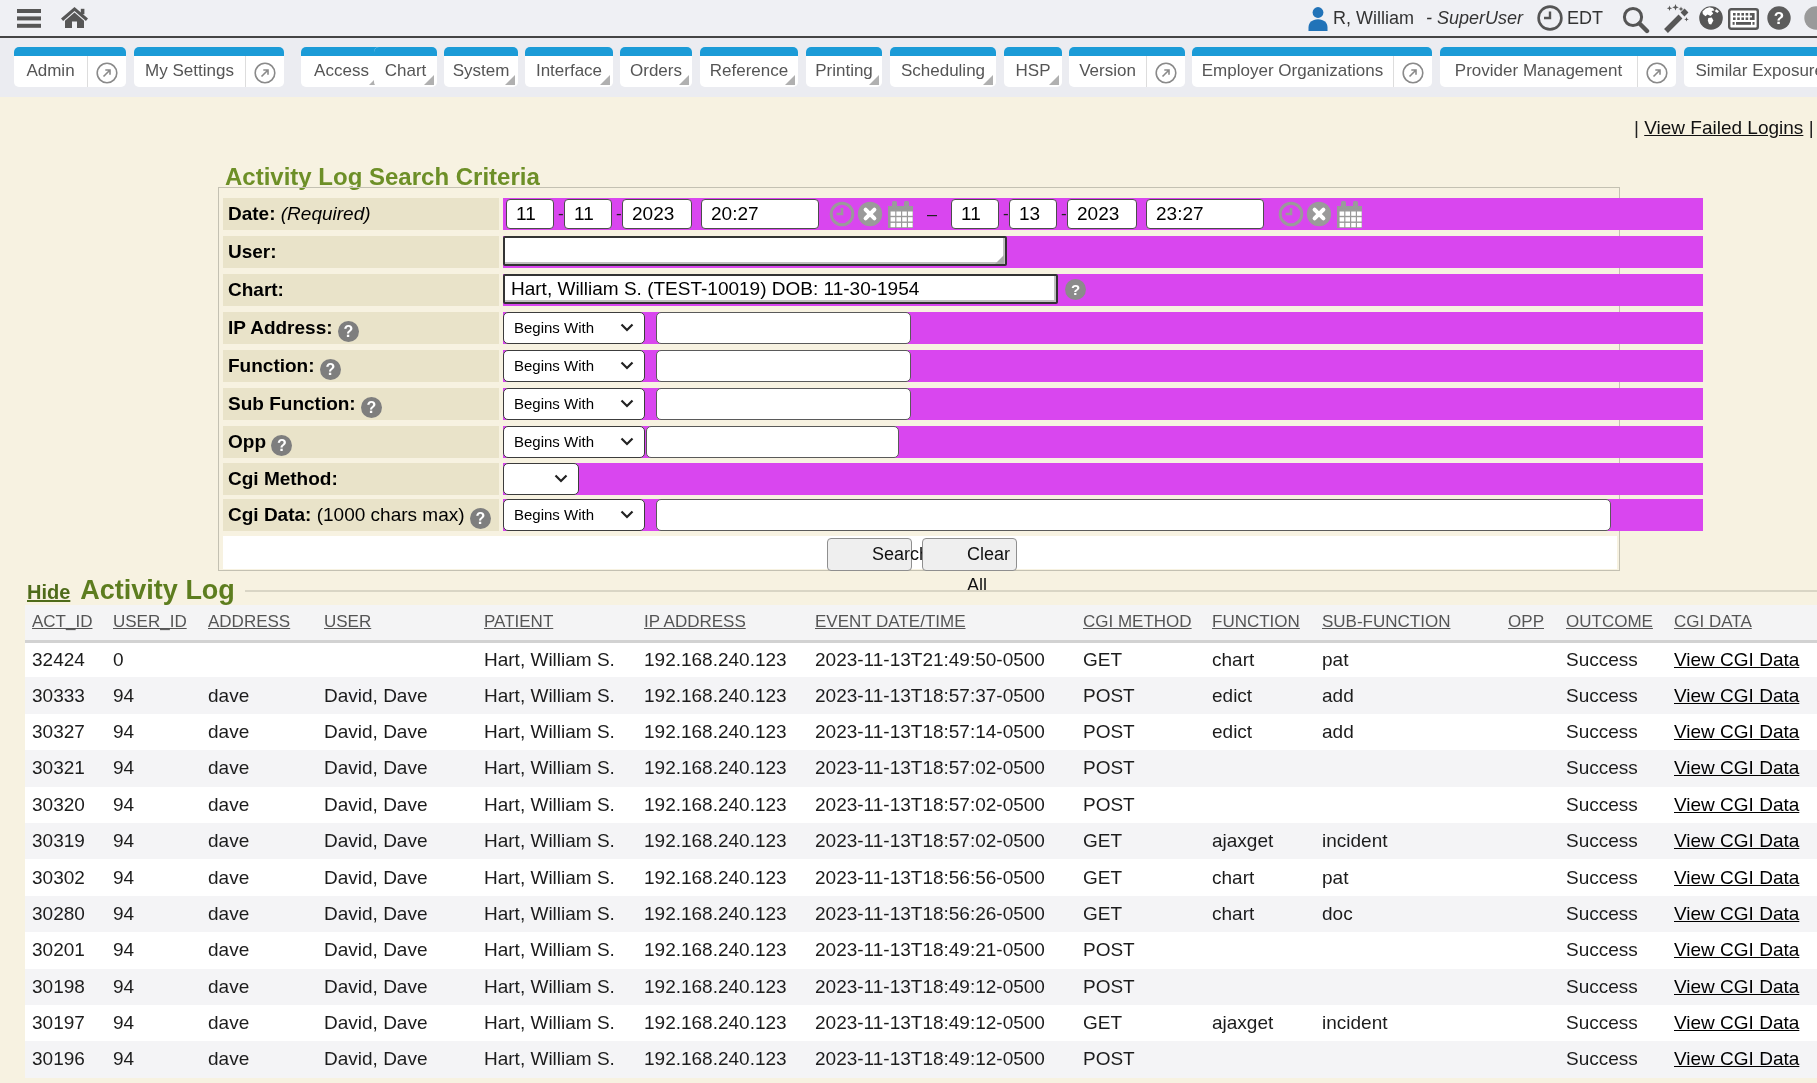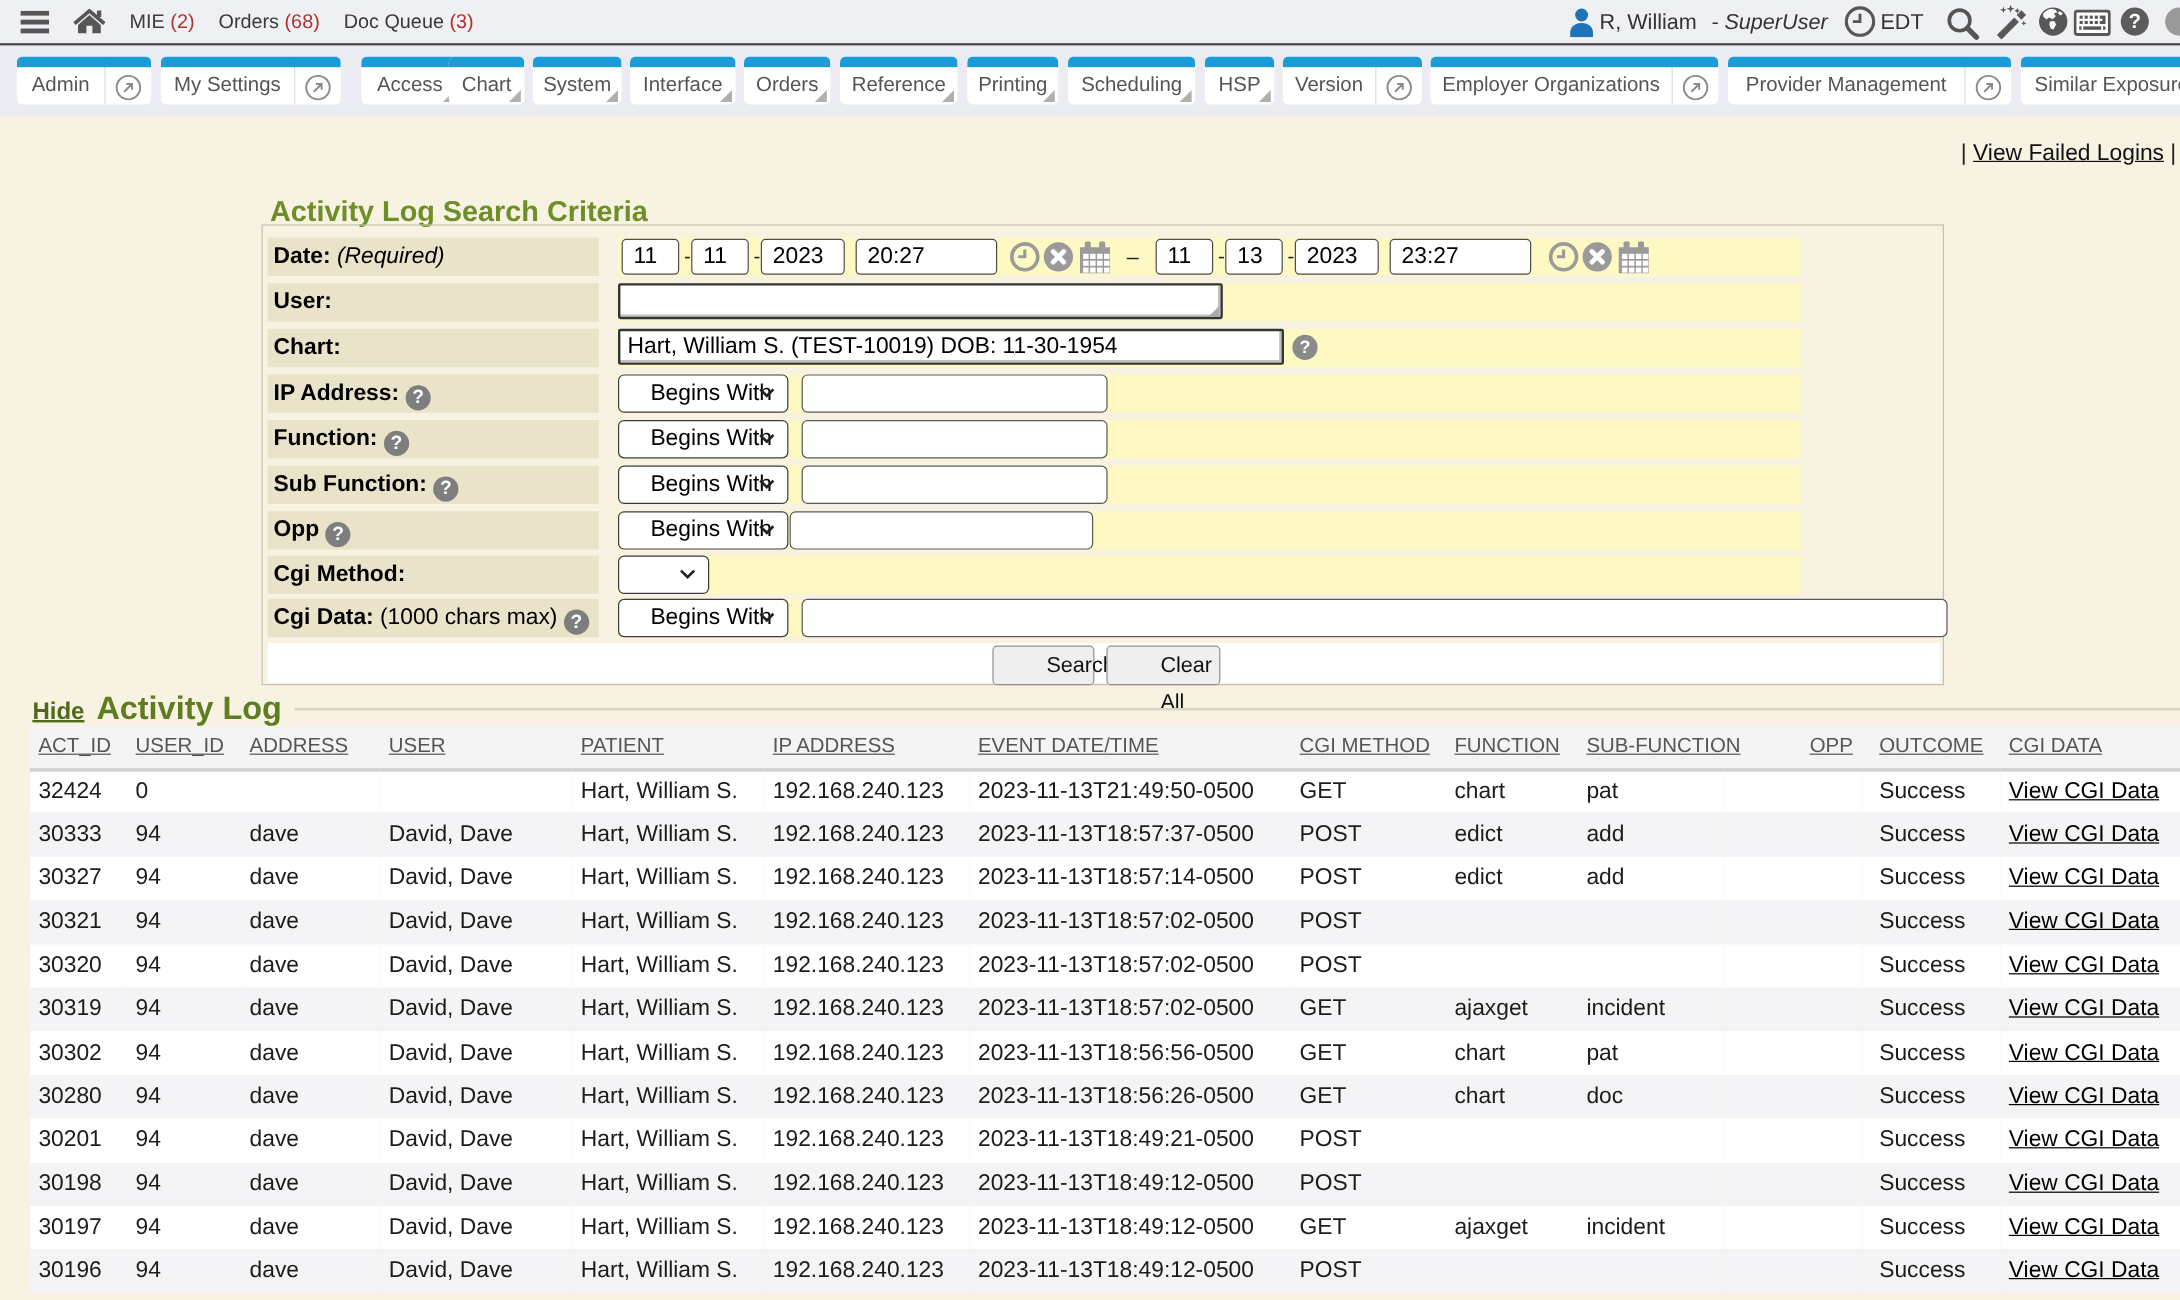--- a/index.html
+++ b/index.html
@@ -31,26 +31,26 @@
 
 .flog { position:absolute; left:1634px; top:117px; font-size:19px; color:#222; }
 .flog a { color:#111; }
 
 
 .fsbox { position:absolute; left:218px; top:187px; width:1402px; height:384px; border:1px solid #c4c1b2; }
 .fslegend { position:absolute; left:219px; top:163px; font-size:24px; font-weight:bold; color:#6d8f27; background:#f7f2e1; padding:0 6px; }
 .frow { position:absolute; height:32px; }
 .flab { position:absolute; left:4px; width:276px; height:32px; background:#e9e3c9; font-size:19px; line-height:32px; padding-left:5px; color:#000; white-space:nowrap; }
 .flab b { font-weight:bold; }
-.ffld { position:absolute; left:296px; width:986px; height:32px; background:#fef9c3; }
+.ffld { position:absolute; left:284px; width:1200px; height:32px; background:#d946ef; }
 .fwide { position:absolute; left:4px; width:1394px; height:33px; background:#fff; }
 .di { position:absolute; height:30px; top:1px; border:1.5px solid #4c4c4c; border-radius:4px; background:#fff; font-family:"Liberation Sans",sans-serif; font-size:19px; color:#000; padding-left:9px; line-height:27px; }
 .dash { position:absolute; top:1px; height:30px; line-height:30px; font-size:17px; color:#222; }
 .bigin { position:absolute; height:30px; border:2px solid #333; border-radius:2px; background:#fff; box-shadow:inset -2px -2px 0 rgba(150,150,150,0.6); font-size:19px; line-height:26px; padding-left:6px; color:#000; white-space:nowrap; overflow:hidden; }
-.sel { position:absolute; height:32px; border:1.5px solid #3c3c3c; border-radius:5px; background:#fff; font-size:19px; line-height:29px; padding-left:26px; color:#000; }
+.sel { position:absolute; height:32px; border:1.5px solid #3c3c3c; border-radius:5px; background:#fff; font-size:15px; line-height:29px; padding-left:10px; color:#000; }
 .sel svg { position:absolute; right:10px; top:10px; }
 .tin { position:absolute; height:32px; border:1.4px solid #5a5a5a; border-radius:5px; background:#fff; }
 .help { display:inline-block; width:21px; height:21px; border-radius:50%; background:#7e7e7e; color:#fff; font-size:16px; font-weight:bold; text-align:center; line-height:21px; vertical-align:-3px; }
 .helpa { position:absolute; width:21px; height:21px; border-radius:50%; background:#8b8b8b; color:#fff; font-size:15px; font-weight:bold; text-align:center; line-height:21px; }
 .btn { position:absolute; top:2px; height:33px; background:#efefef; border:1px solid #8f8f8f; border-radius:4px; font-size:18px; color:#111; text-align:left; line-height:31px;padding-left:44px; }
 .dicon { position:absolute; top:3px; }
 
 
 .alhead { position:absolute; left:27px; top:575px; font-size:27px; font-weight:bold; color:#5d7d1f; white-space:nowrap; }
 .alhead .hide { font-size:20px; font-weight:bold; text-decoration:underline; color:#4e6b1a; margin-right:10px; }
@@ -73,21 +73,20 @@
       <rect x="0" y="7.4" width="24" height="4" fill="#565656"></rect>
       <rect x="0" y="14.8" width="24" height="4" fill="#565656"></rect>
     </svg>
   <svg class="home" width="27" height="21" viewBox="0 0 27 21">
       <g fill="#565656">
         <path d="M13.5 0 L27 11.6 L24.9 13.9 L13.5 4.1 L2.1 13.9 L0 11.6 Z"></path>
         <rect x="19.8" y="1.8" width="3.6" height="5.4"></rect>
         <path d="M13.5 5.6 L23 13.8 L23 21 L16 21 L16 14.4 L11 14.4 L11 21 L4 21 L4 13.8 Z"></path>
       </g>
     </svg>
-  <div class="tnav"><span class="itm">MIE <span class="cnt">(2)</span></span><span class="itm">Orders <span class="cnt">(68)</span></span><span class="itm">Doc Queue <span class="cnt">(3)</span></span></div>
   <svg class="ico" style="left:1306px;top:6px" width="24" height="25" viewBox="0 0 24 25">
       <circle cx="12" cy="6.5" r="5.4" fill="#2173b8"></circle>
       <path fill="#2173b8" d="M12 13.2 c-6 0 -9.5 3.6 -9.5 8.2 l0 3.6 l19 0 l0 -3.6 c0 -4.6 -3.5 -8.2 -9.5 -8.2 Z"></path>
     </svg>
   <div class="uarea u-name">R, William</div>
   <div class="uarea u-role">- SuperUser</div>
   <svg class="ico" style="left:1537px" width="26" height="26" viewBox="0 0 26 26">
       <circle cx="13" cy="13" r="11.4" fill="none" stroke="#555" stroke-width="2.6"></circle>
       <path d="M13 6.5 L13 13 L7 13" fill="none" stroke="#555" stroke-width="2.4"></path>
     </svg>

